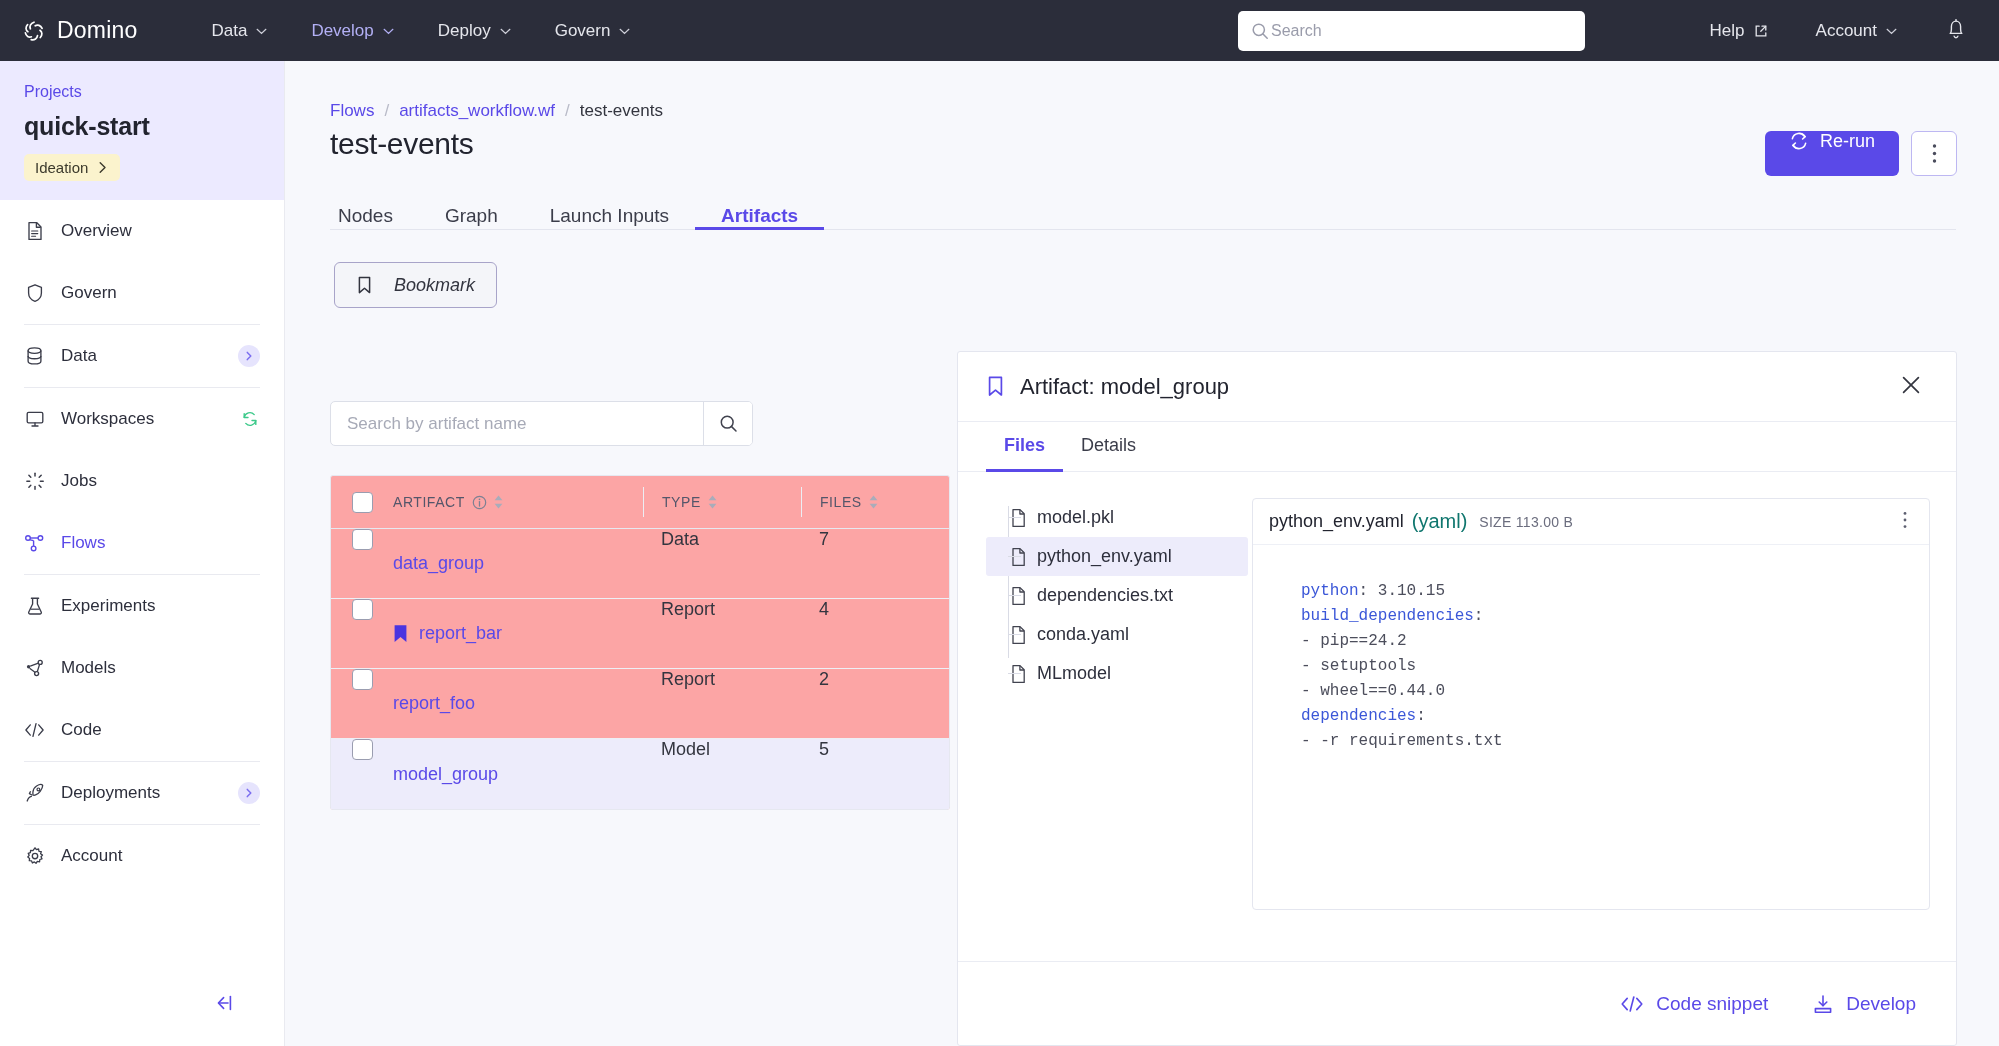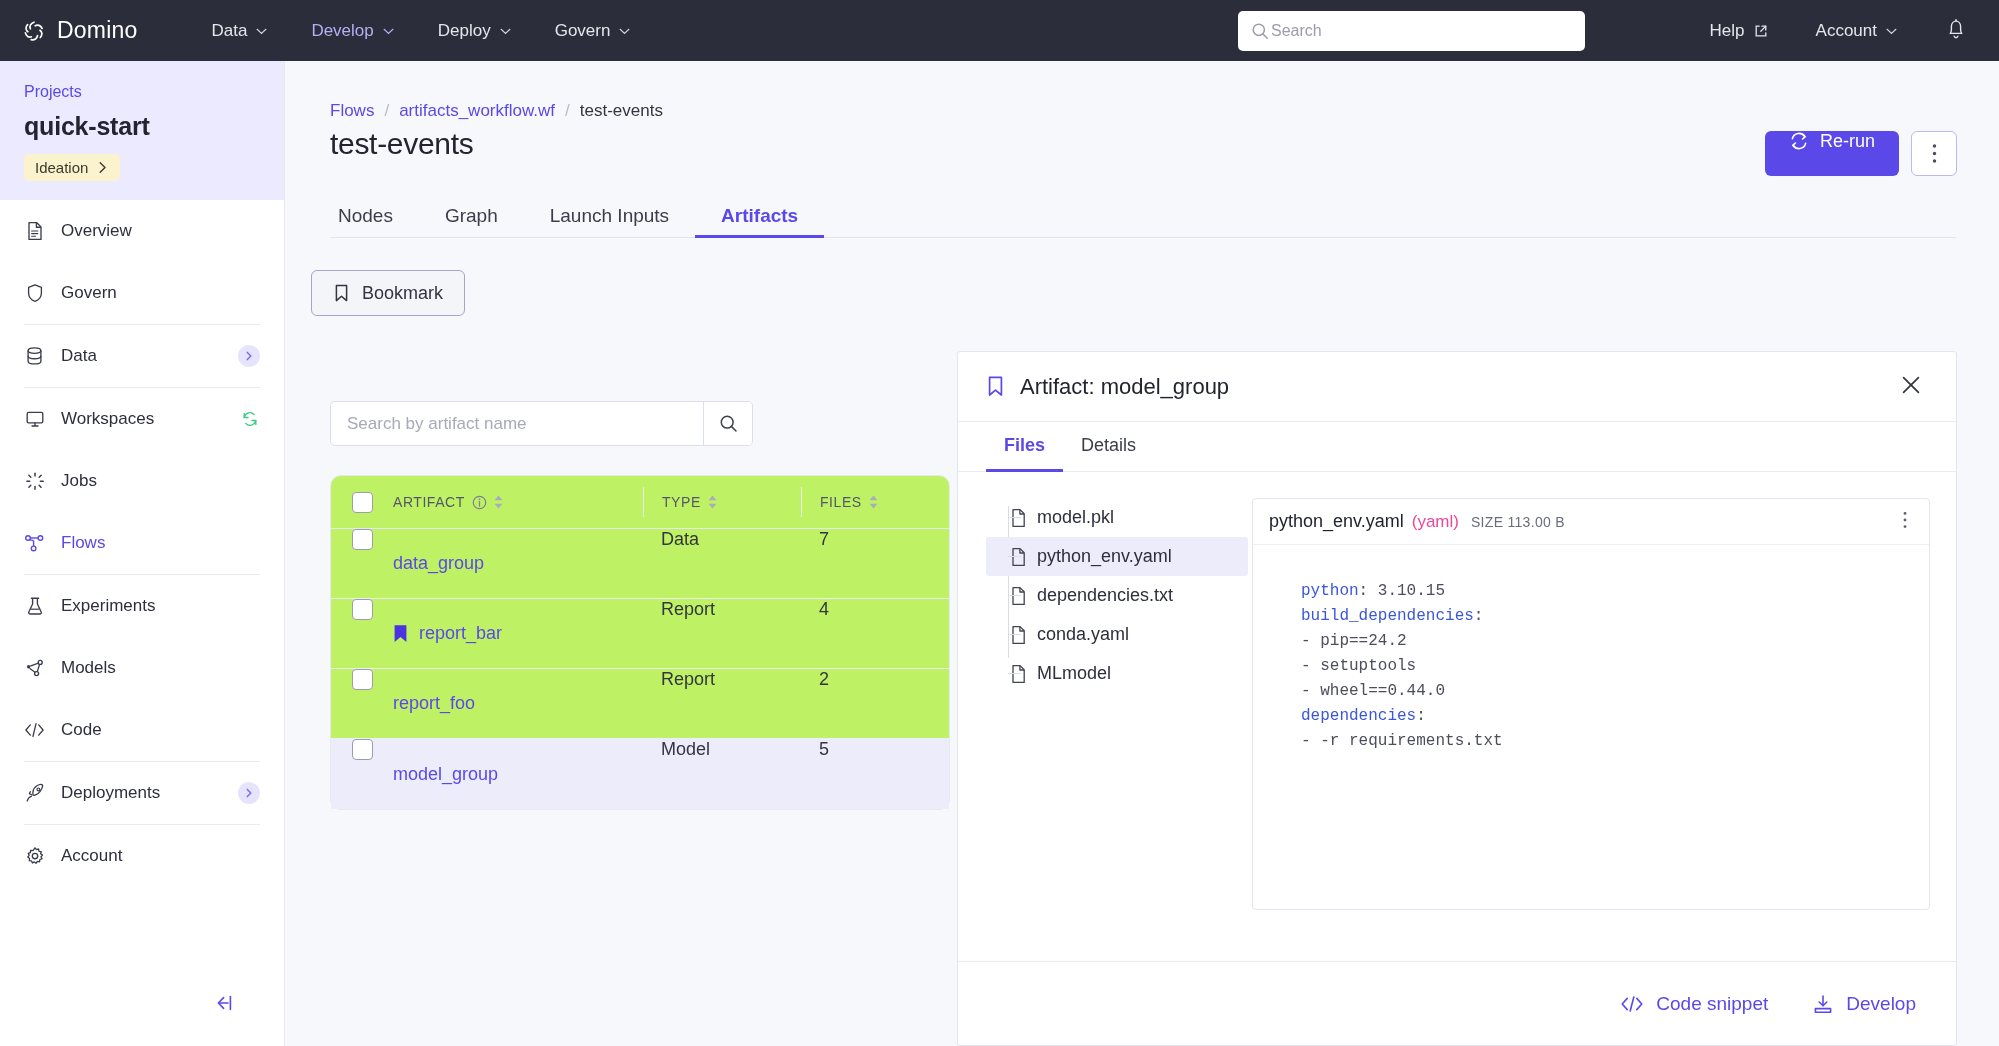--- a/index.html
+++ b/index.html
@@ -91,48 +91,49 @@
     height: 45px; padding: 0 24px; display: flex; align-items: flex-start; gap: 11px;
     font-size: 18px; cursor: pointer; font-family: inherit;
   }
   .btn-kebab {
     width: 46px; height: 45px; border: 1px solid #bdb7f2; border-radius: 6px;
     background: #fff; display: flex; align-items: center; justify-content: center; cursor: pointer;
   }
 
   .tabs { display: flex; align-items: flex-end; gap: 0; margin: 34px 0 0 45px;
           border-bottom: 1px solid #e3e5ee; width: 1626px; }
-  .tab { font-size: 19px; color: #3b3d4a; padding: 10px 26px 8px 26px; cursor: pointer;
+  .tab { font-size: 19px; color: #3b3d4a; padding: 10px 26px 0 26px; cursor: pointer;
          border-bottom: 3px solid transparent; margin-bottom: -1px; }
   .tab:first-child { padding-left: 8px; }
   .tab.active { color: #5a49e8; border-bottom-color: #5a49e8; font-weight: 600; }
 
   .bookmark-btn {
-    margin: 32px 0 0 26px; display: inline-flex; align-items: center; gap: 12px;
+    margin: 32px 0 0 49px; display: inline-flex; align-items: center; gap: 21px;
     border: 1px solid #a8a4c9; background: #f4f5f9; color: #32343f;
     border-radius: 6px; height: 46px; padding: 0 21px; font-size: 18px; cursor: pointer;
     font-family: inherit;
+    font-style: italic;
   }
 
   
   .left-col { position: absolute; left: 45px; top: 340px; width: 620px; }
   .artifact-search {
     display: flex; width: 423px; height: 45px; border: 1px solid #dcdfe8;
     border-radius: 5px; background: #fff; overflow: hidden;
   }
   .artifact-search input {
     flex: 1; border: 0; outline: 0; padding: 0 16px; font-size: 17px; color: #33353f;
     font-family: inherit; background: transparent;
   }
   .artifact-search input::placeholder { color: #a7aab7; }
   .as-btn { width: 49px; border-left: 1px solid #dcdfe8; display: flex; align-items: center;
             justify-content: center; cursor: pointer; background: #fff; }
 
-  .table { margin-top: 29px; width: 620px; background: #bef264; border: 1px solid #e6e8f0;
-           border-radius: 11px; }
+  .table { margin-top: 29px; width: 620px; background: #fca5a5; border: 1px solid #e6e8f0;
+           border-radius: 3px; }
   .thead { display: flex; align-items: center; height: 53px; border-bottom: 1px solid #e6e8f0; }
   .th-check { width: 62px; display: flex; justify-content: center; }
   .th { font-size: 14px; color: #54566a; letter-spacing: .55px; display: flex;
         align-items: center; gap: 7px; height: 30px; }
   .th-artifact { width: 250px; }
   .th-type { width: 158px; border-left: 1px solid #eceef4; padding-left: 18px; }
   .th-files { width: 140px; border-left: 1px solid #eceef4; padding-left: 18px; }
   .sorter { display: inline-flex; flex-direction: column; gap: 2px; }
   .tr { display: flex; height: 70px; border-bottom: 1px solid #edeff5; }
   .tr:last-child { border-bottom: 0; }
@@ -166,21 +167,21 @@
   .ftrow { display: flex; align-items: center; height: 39px; padding-left: 24px; gap: 10px;
            font-size: 18px; color: #2d2f3c; cursor: pointer; position: relative; border-radius: 3px; }
   .ftrow.selected { background: #edecfb; }
   .tick { position: absolute; left: 2px; width: 13px; height: 1px; background: #d9dbe5; }
 
   .preview { flex: 1; margin: 0 26px 0 4px; border: 1px solid #e4e6ef; border-radius: 4px;
              background: #fff; display: flex; flex-direction: column; height: 412px; }
   .pv-head { height: 46px; border-bottom: 1px solid #eef0f6; display: flex; align-items: center;
              padding: 0 16px; gap: 8px; }
   .pv-name { font-size: 18px; color: #22242f; }
-  .pv-type { font-size: 17px; color: #ec4899; }
+  .pv-type { font-size: 20px; color: #0f766e; }
   .pv-size { font-size: 14px; color: #6b6d7e; letter-spacing: .3px; margin-left: 4px; }
   .pv-kebab { margin-left: auto; cursor: pointer; padding: 4px 6px; }
   .pv-body { padding: 34px 0 0 48px; font-family: "Liberation Mono", monospace;
              font-size: 16px; line-height: 1.56; white-space: pre; }
   .k { color: #3b57d8; }
   .v { color: #4c4e5c; }
 
   .detail-foot { height: 84px; border-top: 1px solid #eaecf3; display: flex;
                  align-items: center; justify-content: flex-end; gap: 44px; padding-right: 40px; }
   .foot-action { display: flex; align-items: center; gap: 12px; color: #5a49e8;

